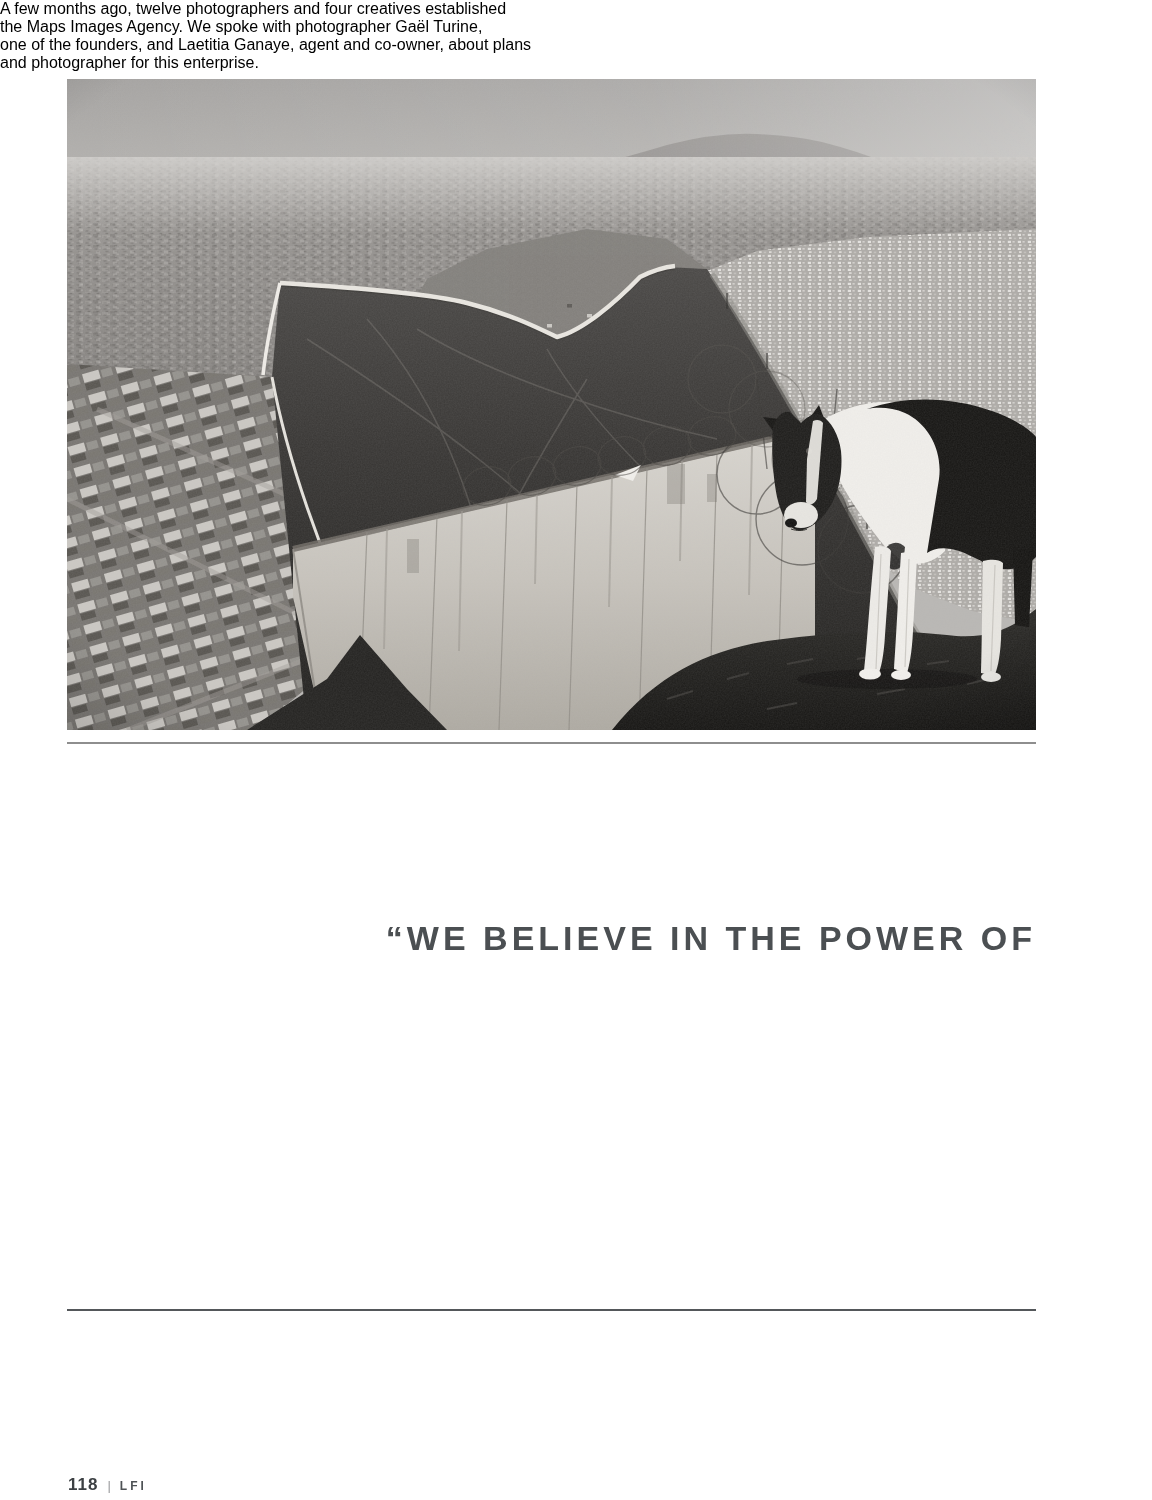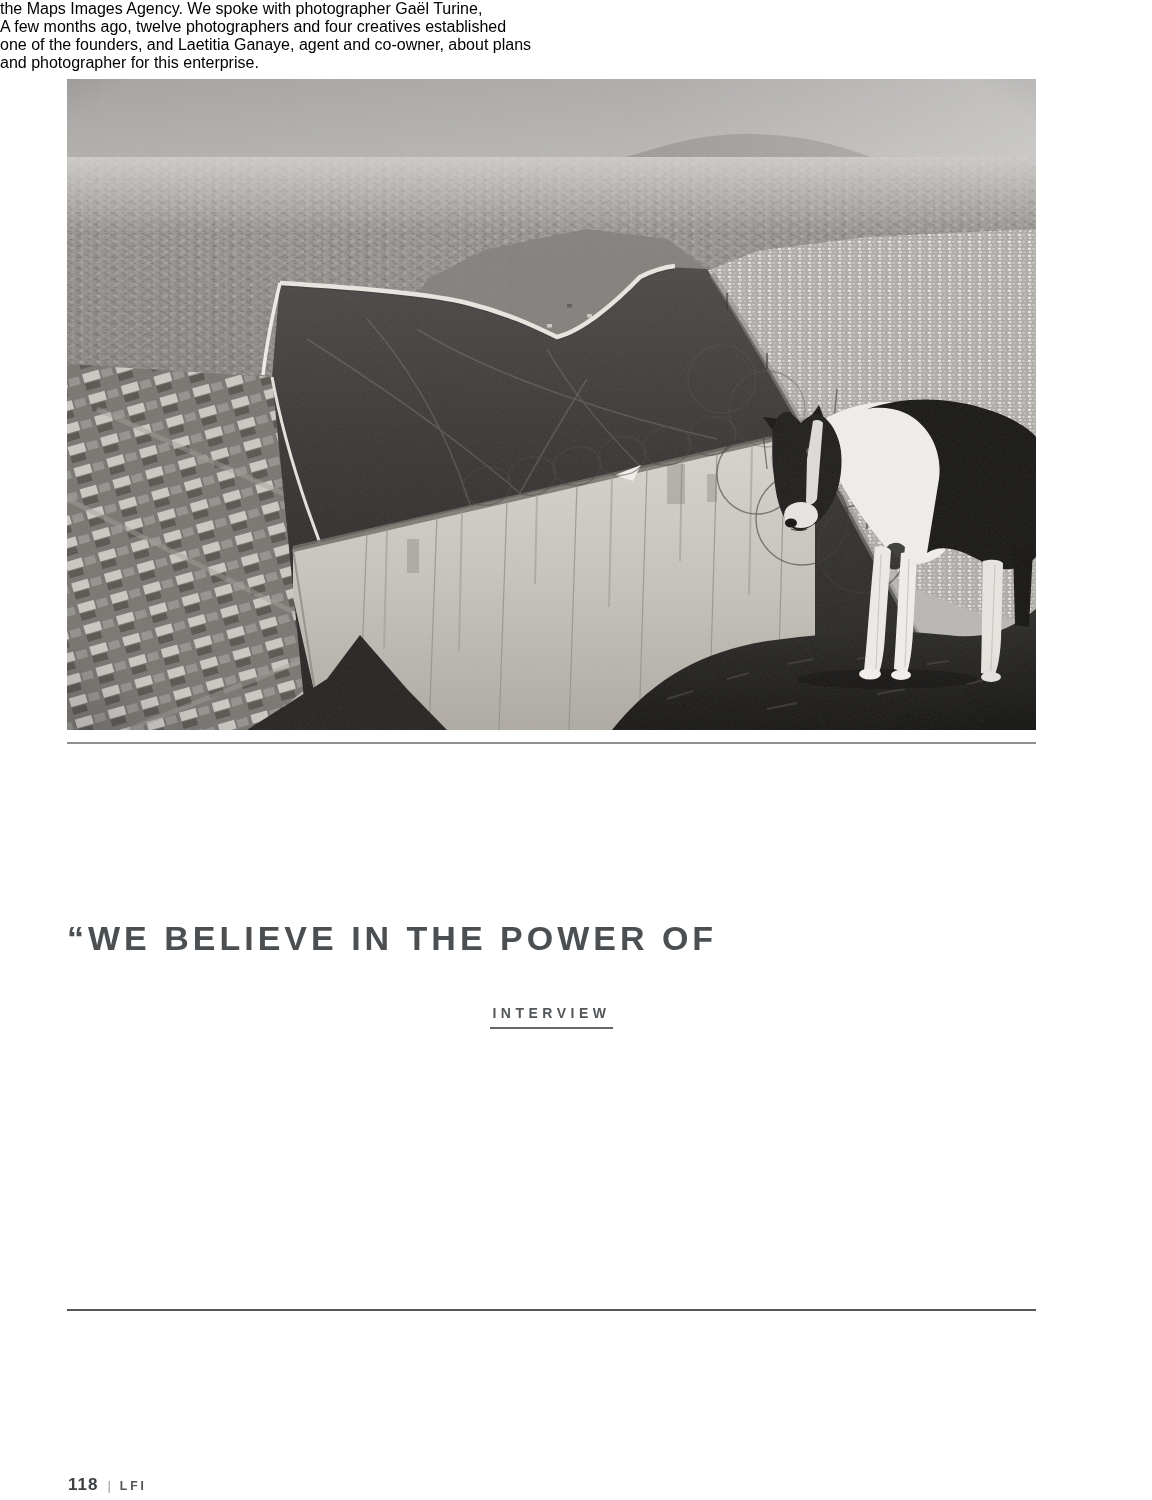--- a/index.html
+++ b/index.html
@@ -13,21 +13,21 @@
   .photo{
     position:absolute;left:67px;top:79px;width:969px;height:651px;
     margin:0;padding:0;display:block;overflow:hidden;background:#b9b7b4;
   }
   .photo svg{display:block;width:100%;height:100%;}
   .rule{position:absolute;left:67px;width:969px;}
   .rule-top{top:742px;height:2px;background:#8e8e8e;}
   .rule-bottom{top:1309px;height:2px;background:#54575a;}
   .headline{
     position:absolute;left:67px;top:894px;width:969px;
-    text-align:left;color:#4b4f52;
+    text-align:right;color:#4b4f52;
     font-size:34px;font-weight:bold;letter-spacing:4px;line-height:43px;
   }
   .kicker-wrap{position:absolute;left:67px;top:1004px;width:969px;text-align:center;}
   .kicker{
     display:inline-block;color:#53575a;
     font-size:14px;font-weight:bold;letter-spacing:4.5px;
     border-bottom:2px solid #63666a;padding:0 2px 6px 2px;
   }
   .intro{
     position:absolute;left:67px;top:1052px;width:969px;
@@ -271,28 +271,25 @@
       <rect x="0" y="0" width="969" height="651" fill="url(#vigG)"></rect>
     </svg>
   </figure>
 
   <div class="rule rule-top"></div>
 
   <h1 class="headline">
     <span>“WE BELIEVE IN THE POWER OF</span><br>
   </h1>
 
-  <div class="kicker-wrap">
-    <span class="kicker">INTERVIEW</span>
-  </div>
 
   <p class="intro">
     </p>
+    <div>A few months ago, twelve photographers and four creatives established</div>
     <div>the Maps Images Agency. We spoke with photographer Gaël Turine,</div>
-    <div>A few months ago, twelve photographers and four creatives established</div>
     <div>one of the founders, and Laetitia Ganaye, agent and co-owner, about plans</div>
     <div>and photographer for this enterprise.</div>
   <p></p>
 
   <div class="rule rule-bottom"></div>
 
   <div class="footer">
     <span class="page-num">118</span>
     <span class="footer-sep">|</span>
     <span class="brand">LFI</span>

